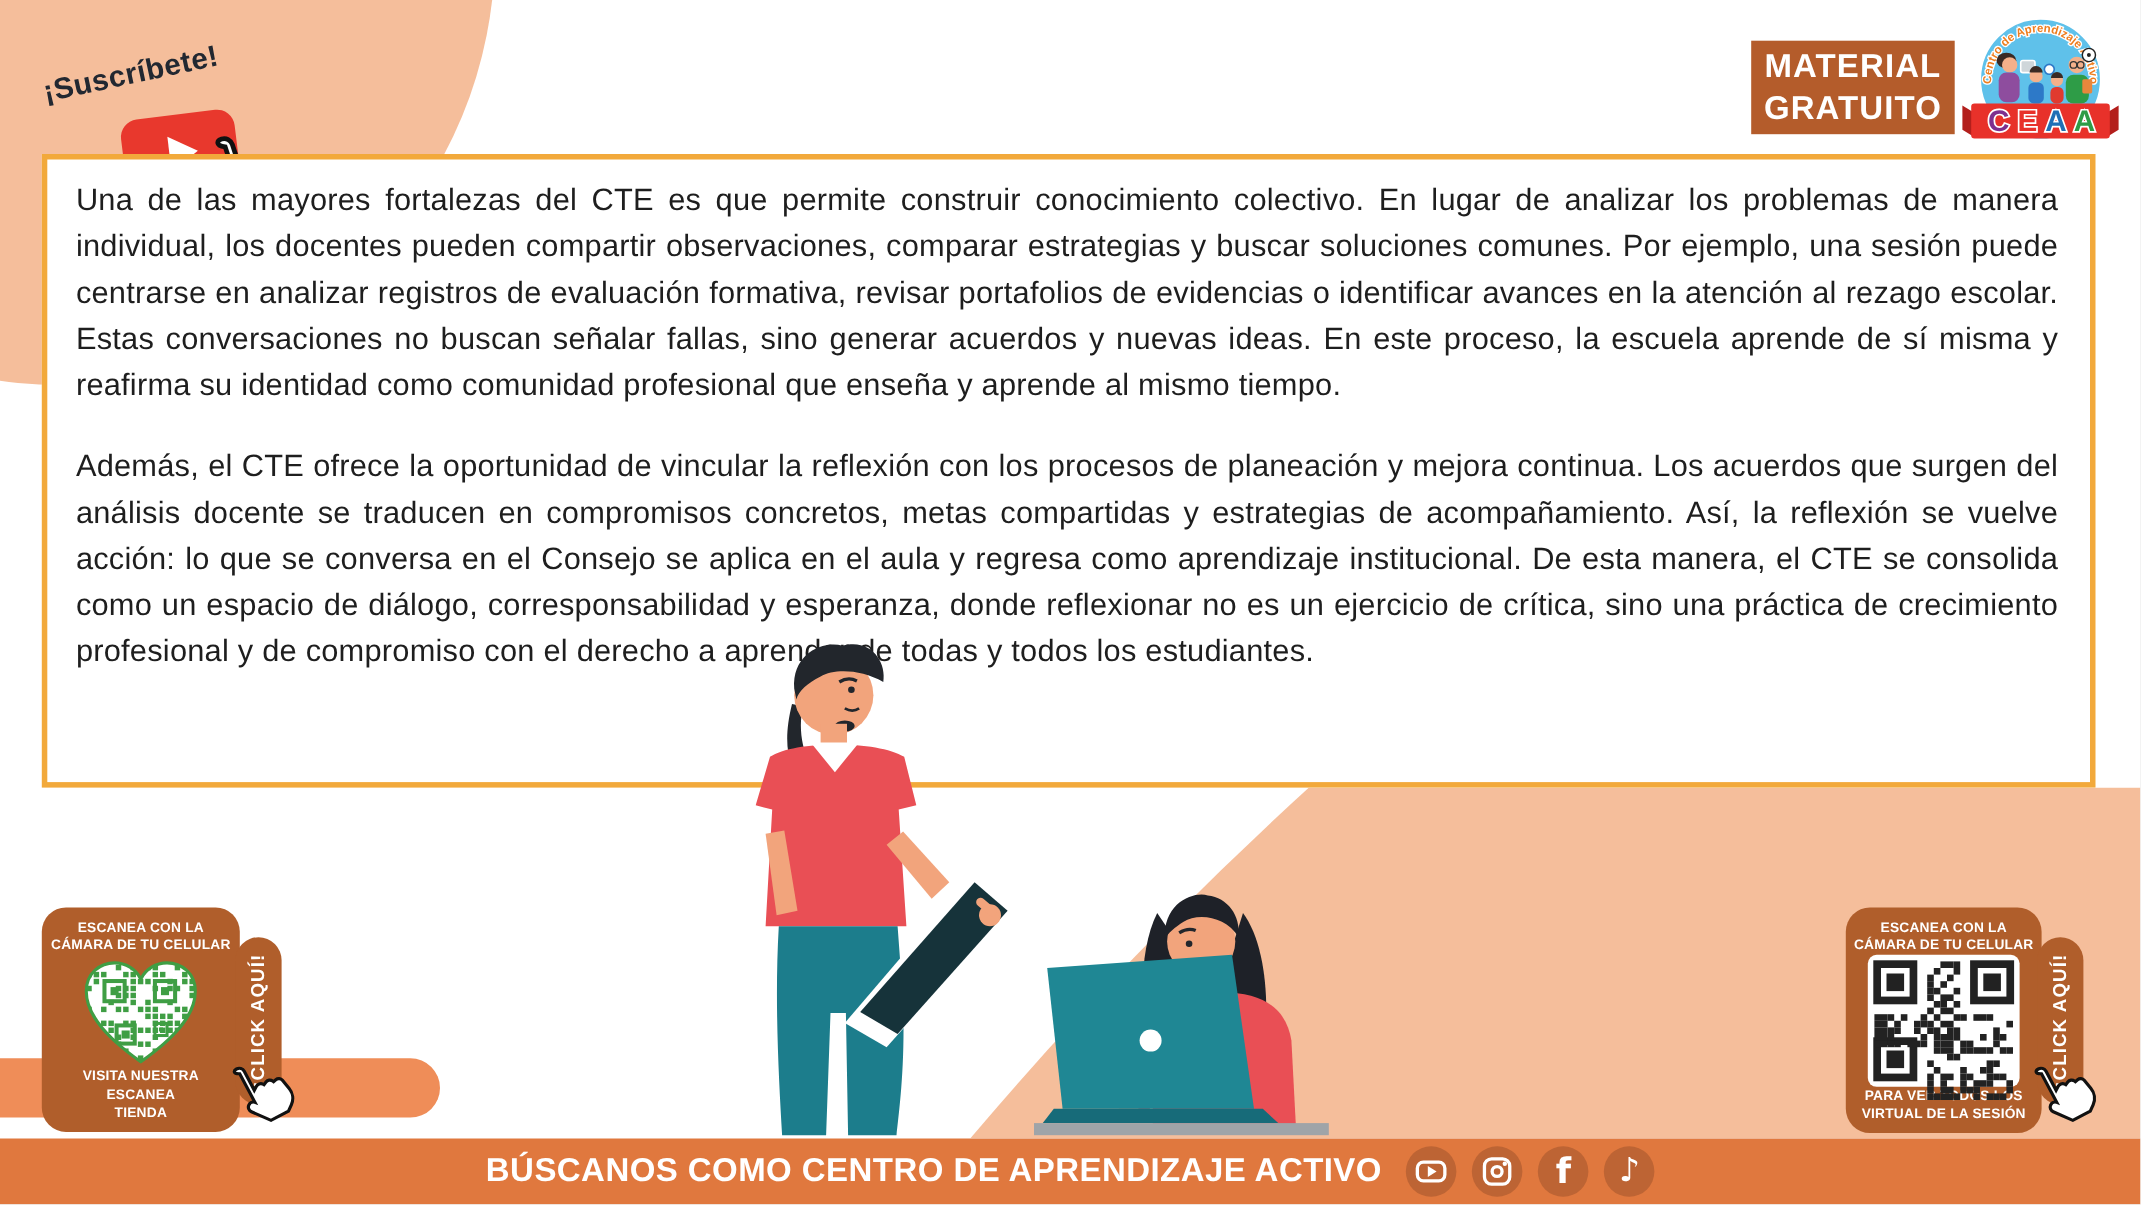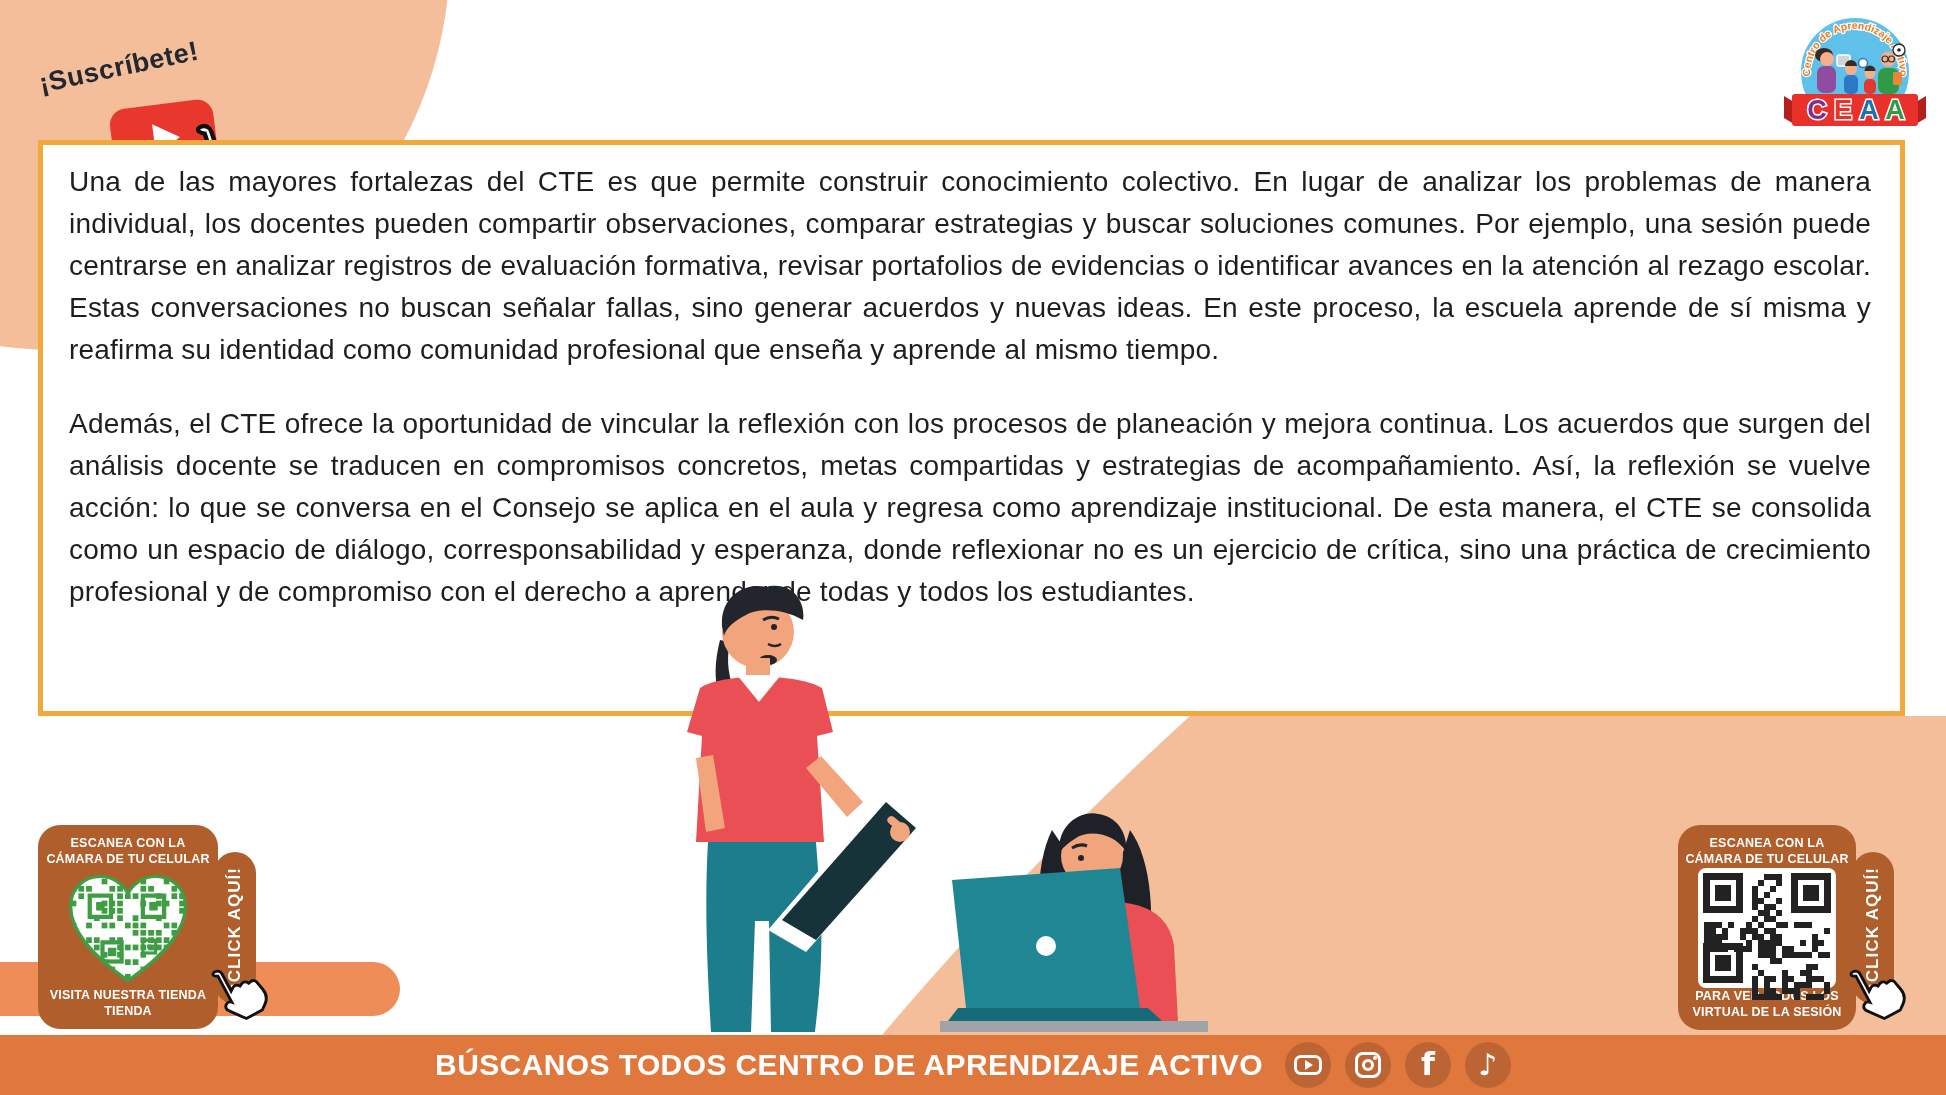--- a/index.html
+++ b/index.html
@@ -88,20 +88,24 @@
   <div class="abs orange-bar"></div>
 
   <div class="abs subscribe-label">¡Suscríbete!</div>
   <div class="abs yt-btn">
     <div class="tri"></div>
   </div>
   <svg class="abs hand-sub" viewBox="0 0 40 44">
     <path d="M15 2c2 0 3.6 1.6 3.6 3.6V19l2.2-1.5c1.4-1 3.4-.7 4.4.7l.4.6 1.9-.9c1.5-.7 3.3-.1 4 1.4l.3.6 1.8-.4c1.6-.3 3.2.7 3.5 2.3l1.3 6.3c.8 3.7-.6 7.6-3.6 9.9l-3.4 2.6H19l-8.3-10.5c-1.1-1.4-.9-3.4.5-4.5 1.3-1 3.1-.9 4.2.3V5.6C11.4 3.6 13 2 15 2z" fill="#fff" stroke="#111" stroke-width="2"></path>
   </svg>
 
+  <div class="abs material-badge">
+    <div>MATERIAL</div>
+    <div>GRATUITO</div>
+  </div>
 
   <svg class="abs" style="left:1780px;top:8px;width:150px;height:135px;" viewBox="0 0 150 135">
     <circle cx="75" cy="64" r="56" fill="#5FC1EA" stroke="#fff" stroke-width="4"></circle>
     <defs>
         <path id="arcp" d="M 30 66 A 45 45 0 0 1 120 66"></path>
       </defs>
     <text font-size="10.5" font-weight="bold" fill="#EE7E1F" stroke="#fff" stroke-width="2.4" style="paint-order:stroke">
       <textPath href="#arcp" startOffset="50%" text-anchor="middle">Centro de Aprendizaje Activo</textPath>
     </text>
 
@@ -302,21 +306,21 @@
         <rect x="32" y="32" width="8" height="8" fill="#3F9E44"></rect>
         <rect x="76" y="26" width="20" height="20" fill="none" stroke="#3F9E44" stroke-width="4"></rect>
         <rect x="82" y="32" width="8" height="8" fill="#3F9E44"></rect>
         <rect x="38" y="70" width="18" height="18" fill="none" stroke="#3F9E44" stroke-width="4"></rect>
         <rect x="43" y="75" width="8" height="8" fill="#3F9E44"></rect>
         <rect x="76" y="68" width="12" height="12" fill="none" stroke="#3F9E44" stroke-width="3"></rect>
         <rect x="80" y="72" width="4" height="4" fill="#3F9E44"></rect>
       </g>
     </svg>
     <div class="qr-txt">
-      <div>VISITA NUESTRA TIENDA</div>
+      <div>VISITA NUESTRA ESCANEA</div>
       <div>TIENDA</div>
     </div>
   </div>
   <div class="abs click-pill pill-left">
     <span>¡CLICK AQUÍ!</span>
   </div>
   <svg class="abs hand hand-l" viewBox="0 0 40 44">
     <path d="M15 2c2 0 3.6 1.6 3.6 3.6V19l2.2-1.5c1.4-1 3.4-.7 4.4.7l.4.6 1.9-.9c1.5-.7 3.3-.1 4 1.4l.3.6 1.8-.4c1.6-.3 3.2.7 3.5 2.3l1.3 6.3c.8 3.7-.6 7.6-3.6 9.9l-3.4 2.6H19l-8.3-10.5c-1.1-1.4-.9-3.4.5-4.5 1.3-1 3.1-.9 4.2.3V5.6C11.4 3.6 13 2 15 2z" fill="#fff" stroke="#111" stroke-width="2"></path>
   </svg>
 
@@ -461,21 +465,21 @@
     </div>
   </div>
   <div class="abs click-pill pill-right">
     <span>¡CLICK AQUÍ!</span>
   </div>
   <svg class="abs hand hand-r" viewBox="0 0 40 44">
     <path d="M15 2c2 0 3.6 1.6 3.6 3.6V19l2.2-1.5c1.4-1 3.4-.7 4.4.7l.4.6 1.9-.9c1.5-.7 3.3-.1 4 1.4l.3.6 1.8-.4c1.6-.3 3.2.7 3.5 2.3l1.3 6.3c.8 3.7-.6 7.6-3.6 9.9l-3.4 2.6H19l-8.3-10.5c-1.1-1.4-.9-3.4.5-4.5 1.3-1 3.1-.9 4.2.3V5.6C11.4 3.6 13 2 15 2z" fill="#fff" stroke="#111" stroke-width="2"></path>
   </svg>
 
   <div class="abs footer-bar">
-    <div class="footer-text">BÚSCANOS TODOS CENTRO DE APRENDIZAJE ACTIVO</div>
+    <div class="footer-text">BÚSCANOS COMO CENTRO DE APRENDIZAJE ACTIVO</div>
     <div class="soc-row">
       <div class="soc">
           <div class="yt-g">
             <i></i>
           </div>
         </div>
       <div class="soc">
           <div class="ig-g"></div>
         </div>
       <div class="soc">

